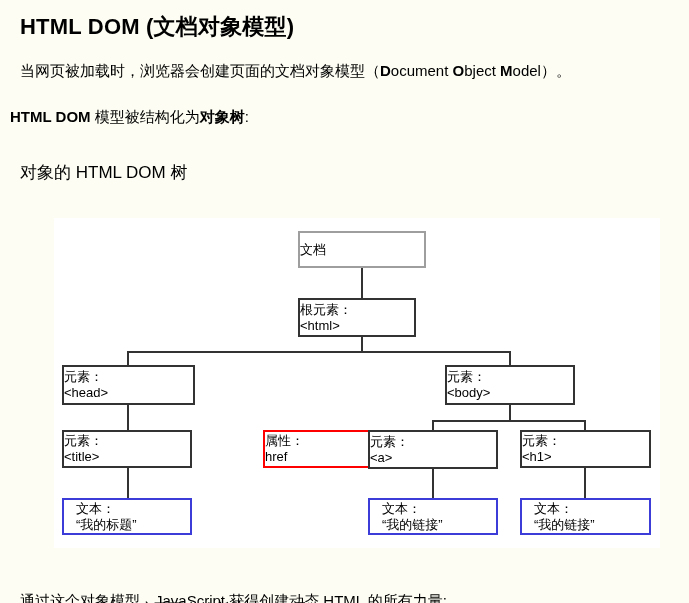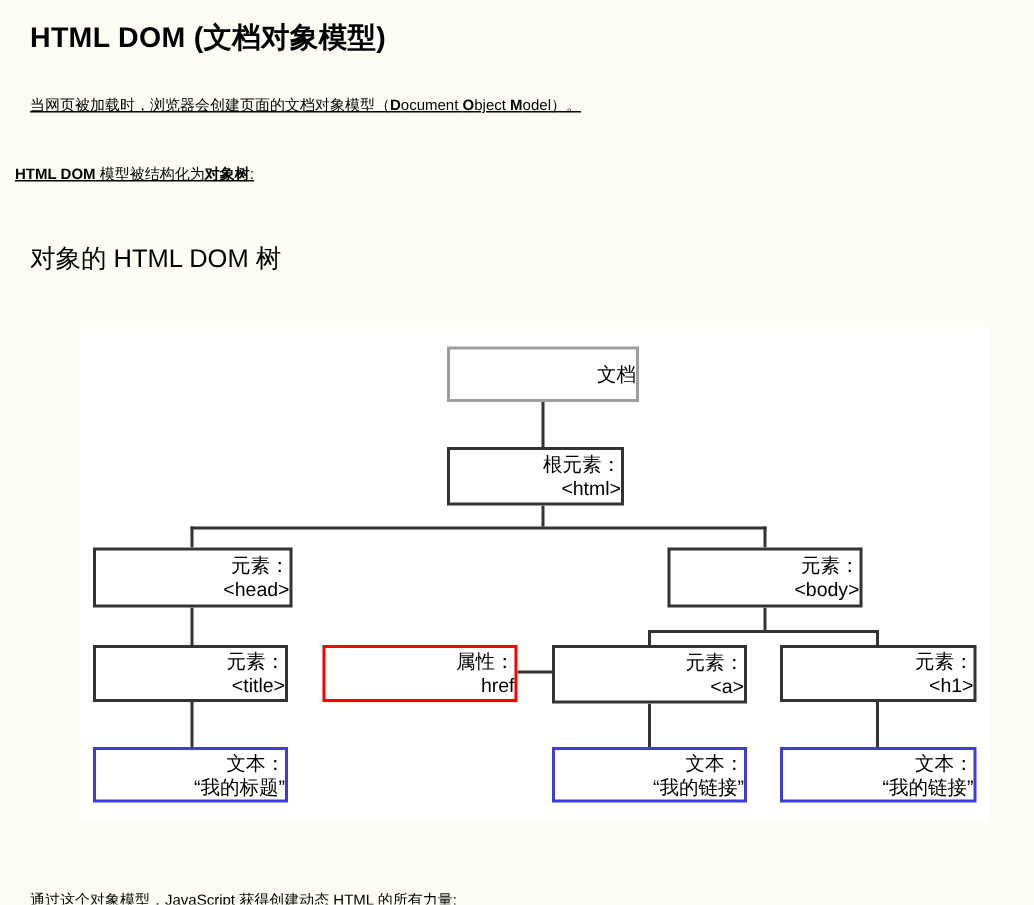--- a/index.html
+++ b/index.html
@@ -11,50 +11,50 @@
   #canvas {
     position: relative;
     width: 689px;
     height: 603px;
     overflow: hidden;
     background: var(--page-bg, #fdfdf4);
   }
   .abs { position: absolute; }
   h1.page-title {
     margin: 0;
-    font-size: 19px;
+    font-size: 22px;
     font-weight: bold;
     letter-spacing: 0.2px;
   }
-  .para { font-size: 10px; line-height: 19px; text-decoration: underline; }
+  .para { font-size: 15px; line-height: 19px; }
   .para b { font-weight: bold; }
   h2.section-title { margin: 0; font-size: 17px; font-weight: normal; }
 
   
   .diagram {
     left: 54px; top: 218px;
     width: 606px; height: 330px;
     background: var(--diagram-bg, #ffffff);
   }
   .node {
     position: absolute;
     box-sizing: border-box;
     background: #fff;
     border: 2px solid var(--element-border, #333);
     display: flex;
     flex-direction: column;
-    align-items: flex-end;
+    align-items: flex-start;
     justify-content: center;
     font-size: 13px;
     line-height: 16px;
     text-align: center;
     color: #000;
   }
   .node--document { border: 2px solid var(--document-border, #9e9e9e); }
-  .node--attribute { border: 2px solid var(--attribute-border, #f00); }
+  .node--attribute { border: 2px solid var(--attribute-border, #f00); margin-left: 48px; }
   .node--text { border: 2px solid var(--text-border, #3c3cd8); padding-left: 12px; }
   .ln { position: absolute; background: var(--connector, #333); }
   .ln.v { width: 2px; }
   .ln.h { height: 2px; }
 
   .clipped-line {
     overflow: hidden;
     height: 4px;
     width: 660px;
   }

